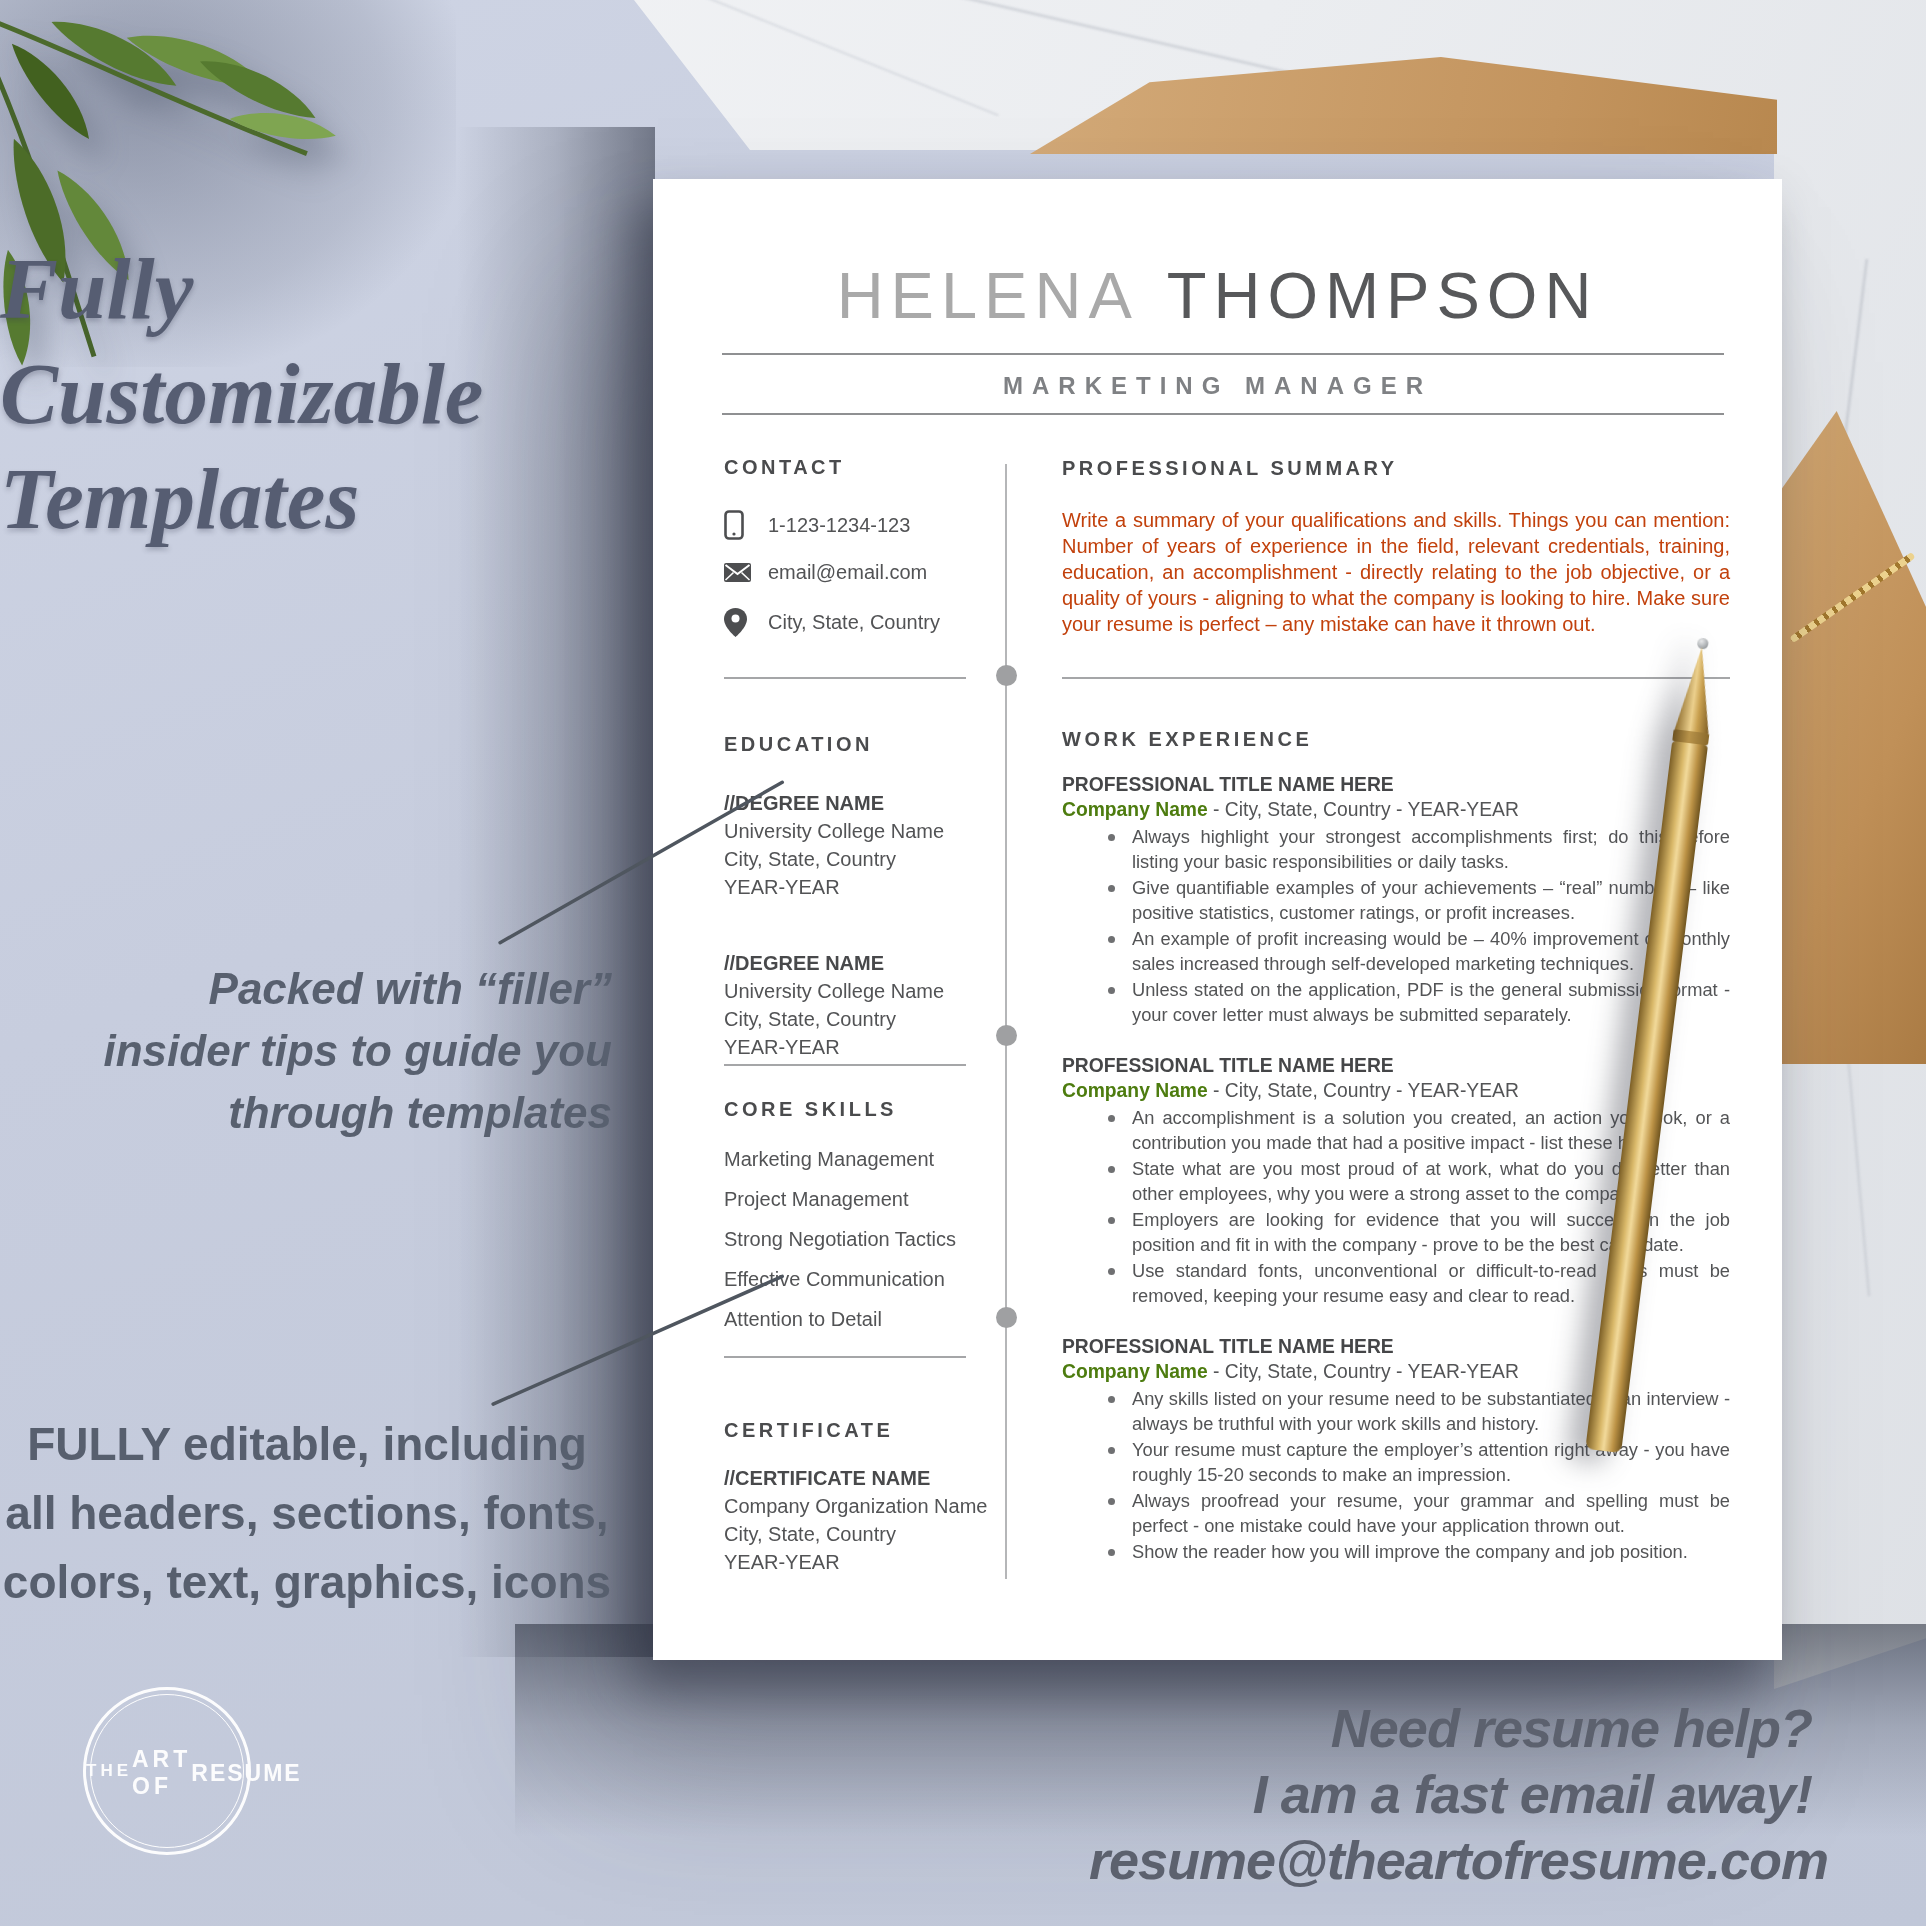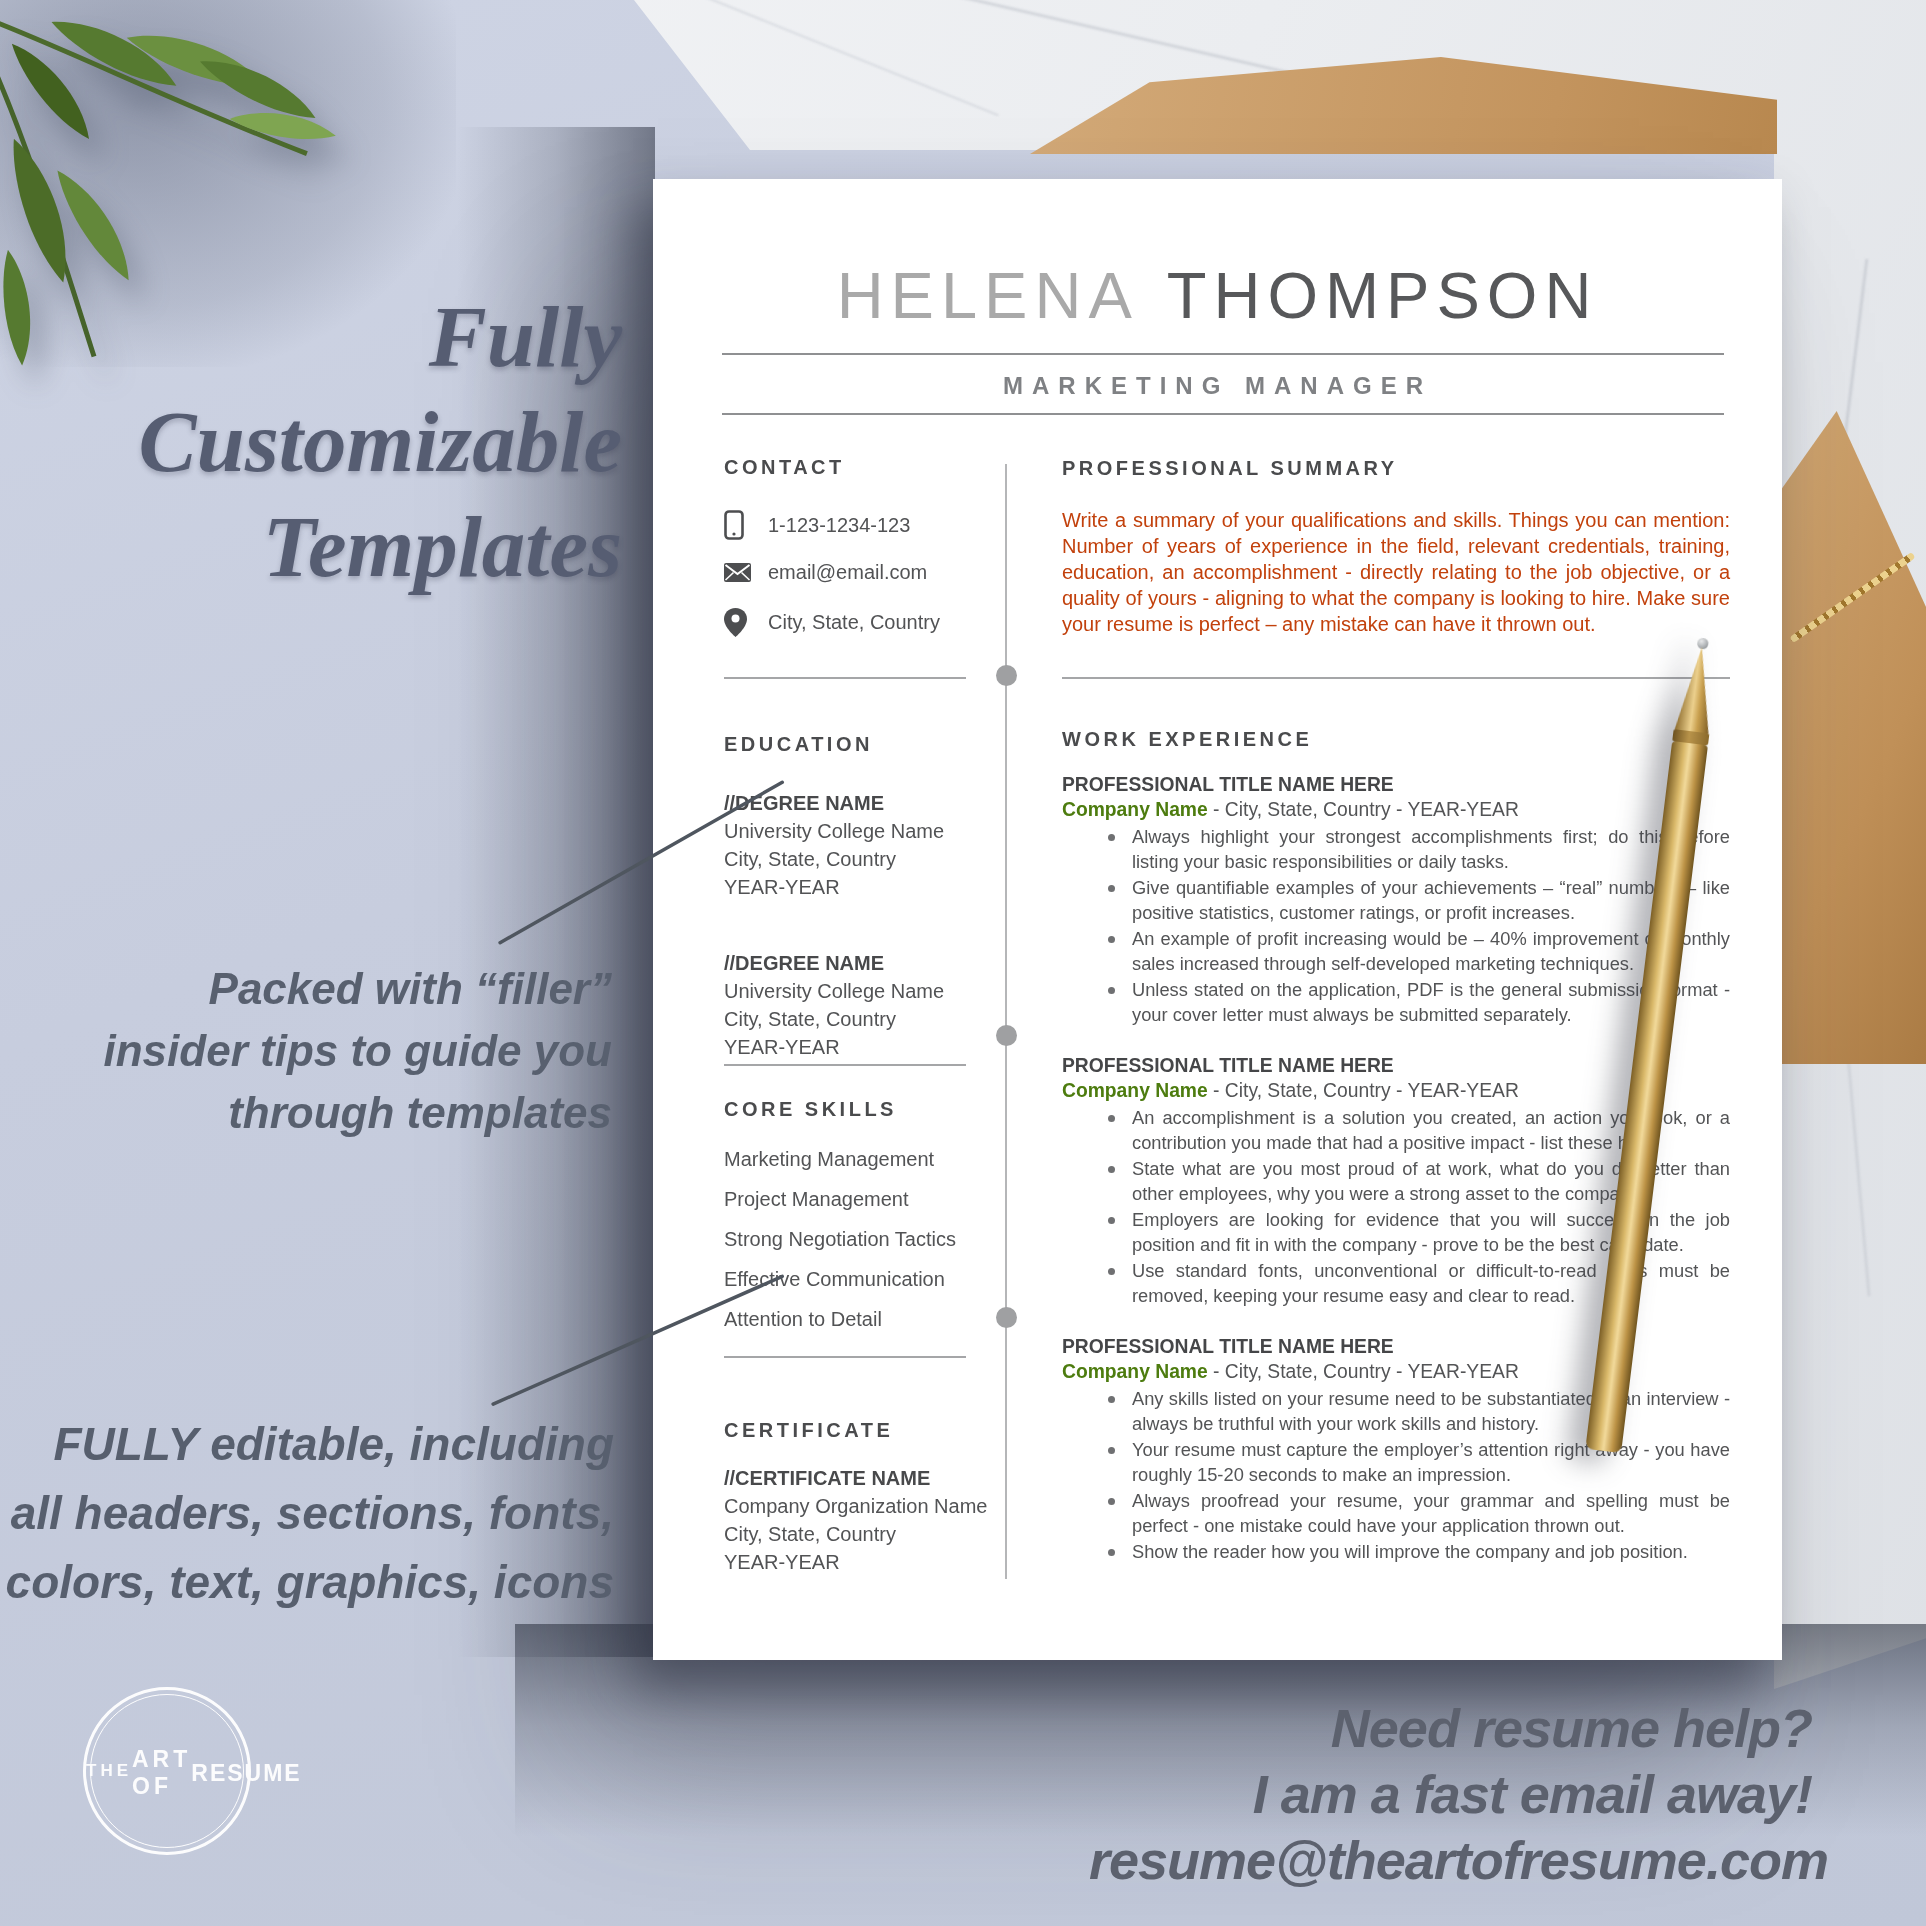--- a/index.html
+++ b/index.html
@@ -73,27 +73,27 @@
   .rcol{position:absolute;left:409px;width:668px;}
   .summary{font-size:20px;line-height:26px;text-align:justify;color:#c2410c;}
   .job .jtitle{font-size:19.3px;font-weight:bold;color:#454648;line-height:24px;}
   .job .jcompany{font-size:19.3px;line-height:25px;color:#535456;}
   .job .jcompany .bold{font-weight:bold;color:#4d7c0f;}
   .bullets{padding-left:46px;margin-top:2px;}
   .bullet{display:flex;margin-bottom:1px;}
   .bdot{width:7px;height:7px;border-radius:50%;background:#6f7072;margin:10px 17px 0 0;flex:none;}
   .btext{flex:1;font-size:18.3px;line-height:25px;text-align:justify;color:#535456;}
   
-  .headline{position:absolute;left:0;top:236px;width:622px;text-align:right;z-index:6;
+  .headline{position:absolute;left:0;top:236px;width:622px;z-index:6;
         font-family:"Liberation Serif",serif;font-style:italic;font-weight:700;font-size:87px;
-        line-height:105px;color:#565d72;text-shadow:0 3px 5px rgba(50,55,75,.28);margin-top:48px;}
+        line-height:105px;color:#565d72;text-shadow:0 3px 5px rgba(50,55,75,.28);}
   .tips{position:absolute;left:0;top:958px;width:612px;text-align:right;z-index:6;
         font-weight:bold;font-style:italic;font-size:44px;line-height:62px;color:#58606f;}
-  .editable{position:absolute;left:0;top:1410px;width:614px;text-align:right;z-index:6;
-        font-weight:bold;font-style:italic;font-size:46px;line-height:69px;color:#575f6e;}
+  .editable{position:absolute;left:0;top:1410px;width:614px;text-align:center;z-index:6;
+        font-weight:bold;font-size:46px;line-height:69px;color:#575f6e;}
   .cta{position:absolute;left:1089px;top:1695px;width:723px;text-align:right;z-index:6;
         font-weight:bold;font-style:italic;font-size:54px;line-height:66px;color:#5c616e;letter-spacing:-1px;}
   .callouts{position:absolute;inset:0;z-index:7;pointer-events:none;}
   
   .logo{position:absolute;left:83px;top:1687px;width:162px;height:162px;z-index:6;border:3.5px solid #fff;
         border-radius:50%;opacity:.96;display:flex;flex-direction:row;align-items:center;
         justify-content:flex-start;color:#fff;}
   .logo::before{content:"";position:absolute;inset:4px;border:1.5px solid #fff;border-radius:50%;}
   .logo .l1{font-size:17px;letter-spacing:4px;font-weight:bold;}
   .logo .l2{font-size:23px;letter-spacing:4px;font-weight:bold;margin-top:4px;}

